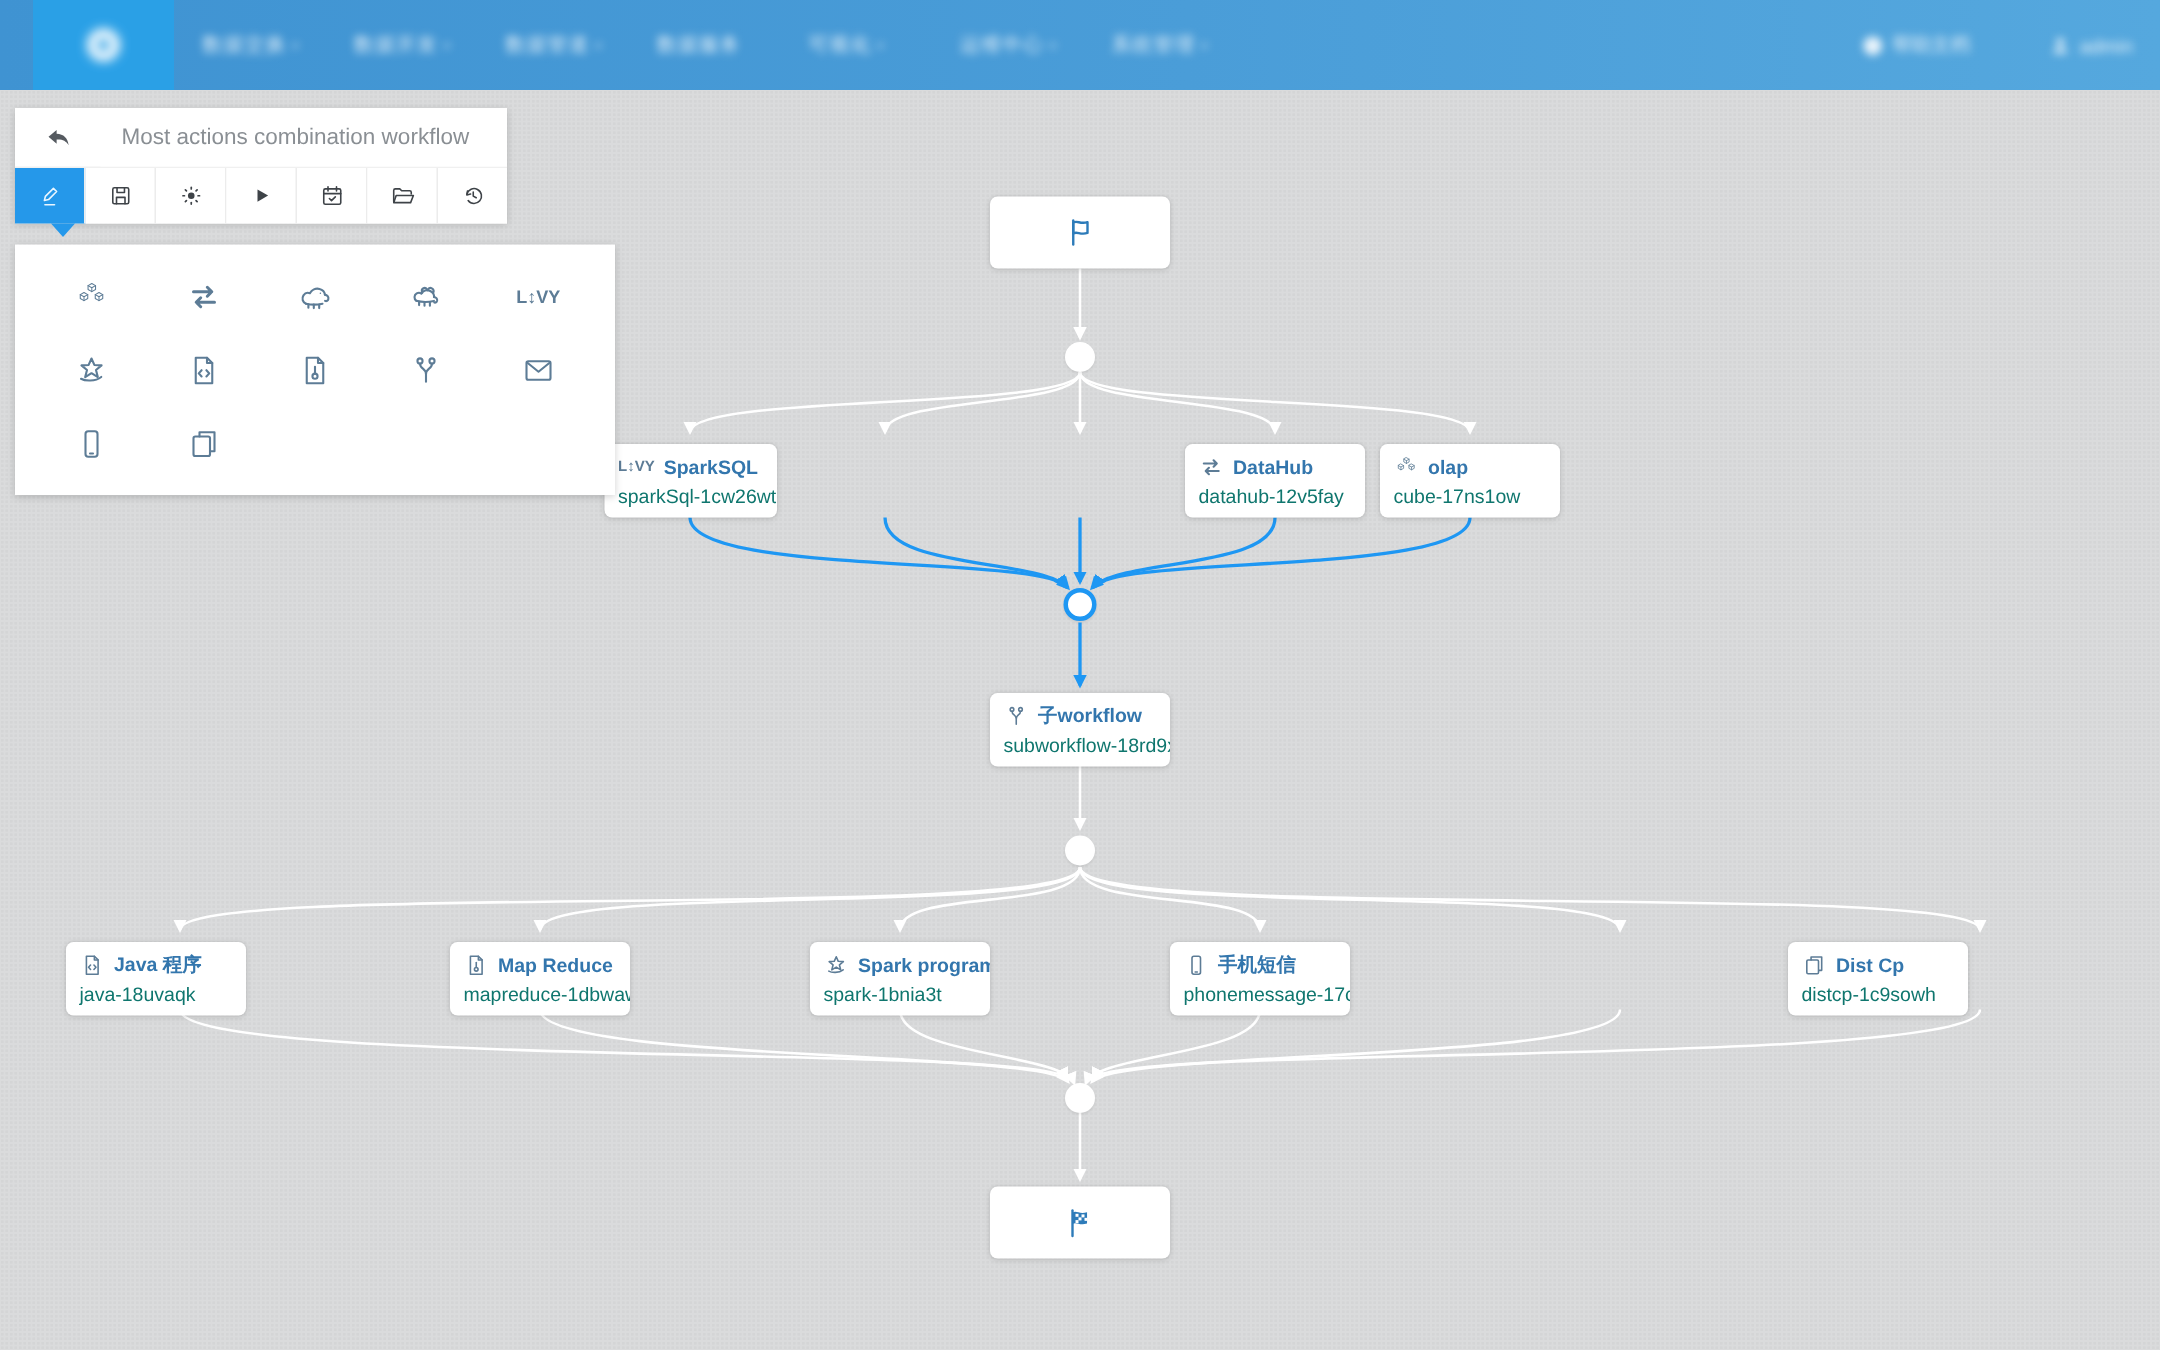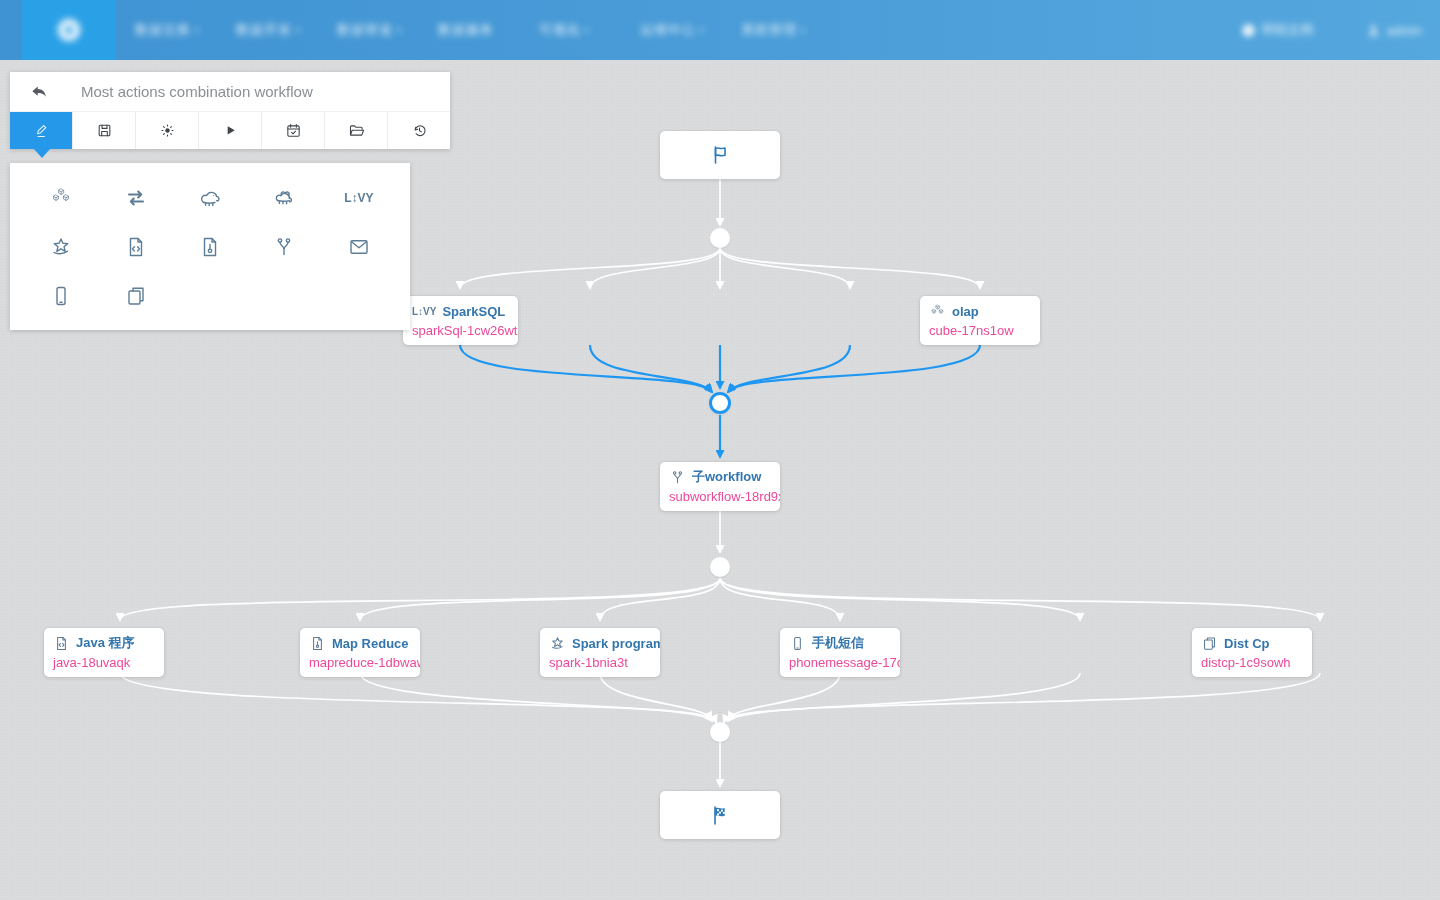--- a/index.html
+++ b/index.html
@@ -20,21 +20,21 @@
     filter:blur(3.5px); opacity:.95; }
   #nav-menu { position:absolute; left:135px; top:0; height:60px; display:flex; align-items:center; list-style:none; }
   .nav-item { width:101px; color:#eaf4fb; font-size:13px; letter-spacing:1px; white-space:nowrap; cursor:pointer; }
   .nav-caret { font-size:10px; margin-left:3px; opacity:.85; }
   #nav-right { position:absolute; right:18px; top:0; height:60px; display:flex; align-items:center; gap:52px; }
   .nav-right-item { display:flex; align-items:center; gap:6px; color:#eaf4fb; font-size:13px; cursor:pointer; }
   .nav-ric { width:15px; height:15px; fill:#eaf4fb; }
 
   
   .panel { position:absolute; background:#ffffff; box-shadow:0 1px 5px rgba(0,0,0,.18); z-index:20; }
-  #wf-panel { left:10px; top:72px; width:440px; }
+  #wf-panel { left:10px; top:72px; width:328px; }
   #wf-titlerow { display:flex; align-items:stretch; height:40px; border-bottom:1px solid #f0f0f0; }
   #back-btn { width:57px; display:flex; align-items:center; justify-content:center; cursor:pointer; }
   #back-btn svg { width:20px; height:20px; fill:#555a60; }
   #wf-title { flex:1; border:none; outline:none; font-family:"Liberation Sans",sans-serif;
     font-size:15px; color:#8a8f94; padding:0 14px 0 14px; }
   #wf-toolbar { display:flex; height:37px; }
   .tool-btn { flex:1; display:flex; align-items:center; justify-content:center;
     border-right:1px solid #ececec; cursor:pointer; color:#3e4348; background:#fff; position:relative; }
   .tool-btn:last-child { border-right:none; }
   .tool-btn svg { width:17px; height:17px; stroke:currentColor; fill:none;
@@ -55,21 +55,21 @@
   .node { position:absolute; background:#ffffff; border-radius:5px;
     box-shadow:0 1px 4px rgba(0,0,0,.13), 0 0 0 1px rgba(0,0,0,.02); z-index:5; cursor:pointer; }
   .endpoint-node { width:120px; height:48px; display:flex; align-items:center; justify-content:center; }
   .endpoint-node svg { width:24px; height:24px; stroke:#2d7bb9; fill:none; stroke-width:1.6;
     stroke-linecap:round; stroke-linejoin:round; }
   .task-node { width:120px; padding:6px 9px 7px 9px; overflow:hidden; white-space:nowrap; }
   .n-row1 { display:flex; align-items:center; gap:6px; height:18px; }
   .n-row1 svg { width:17px; height:17px; flex:0 0 auto; stroke:#5d7c96; fill:none;
     stroke-width:1.5; stroke-linecap:round; stroke-linejoin:round; }
   .n-title { font-size:13px; font-weight:bold; color:#3376ad; }
-  .n-name { font-size:13px; color:#ec4899; margin-top:3px; }
+  .n-name { font-size:13px; color:#0f766e; margin-top:3px; }
   .livy-sm { font-size:10px; font-weight:bold; color:#5d7c96; flex:0 0 auto; }
   .dot { position:absolute; background:#ffffff; border-radius:50%; z-index:6; cursor:pointer;
     box-shadow:0 1px 2px rgba(0,0,0,.08); }
   .dot.plain { width:20px; height:20px; }
   .dot.selected { width:22px; height:22px; border:3px solid #1e97f3; }
 </style>
 </head>
 <body>
 
 <div id="stage">
@@ -286,20 +286,29 @@
 
   <div class="dot plain" style="left:710px;top:228px"></div>
 
   <div class="node task-node" style="left:403px;top:296px;width:115px">
     <div class="n-row1">
         <span class="livy-sm">L↕VY</span>
         <span class="n-title">SparkSQL</span>
       </div>
     <div class="n-name">sparkSql-1cw26wt</div>
   </div>
+  <div class="node task-node" style="left:790px;top:296px">
+    <div class="n-row1">
+        <svg>
+          <use href="#i-swap"></use>
+        </svg>
+        <span class="n-title">DataHub</span>
+      </div>
+    <div class="n-name">datahub-12v5fay</div>
+  </div>
   <div class="node task-node" style="left:920px;top:296px">
     <div class="n-row1">
         <svg>
           <use href="#i-cubes"></use>
         </svg>
         <span class="n-title">olap</span>
       </div>
     <div class="n-name">cube-17ns1ow</div>
   </div>
 

